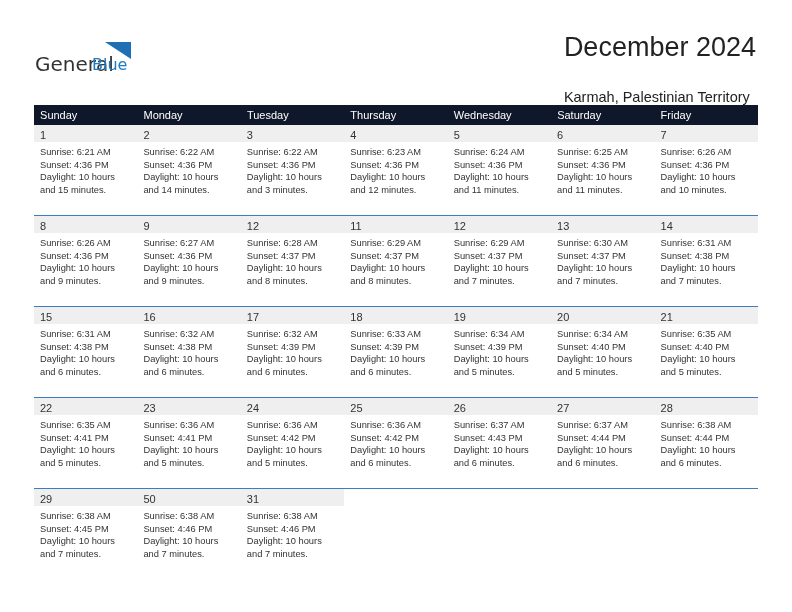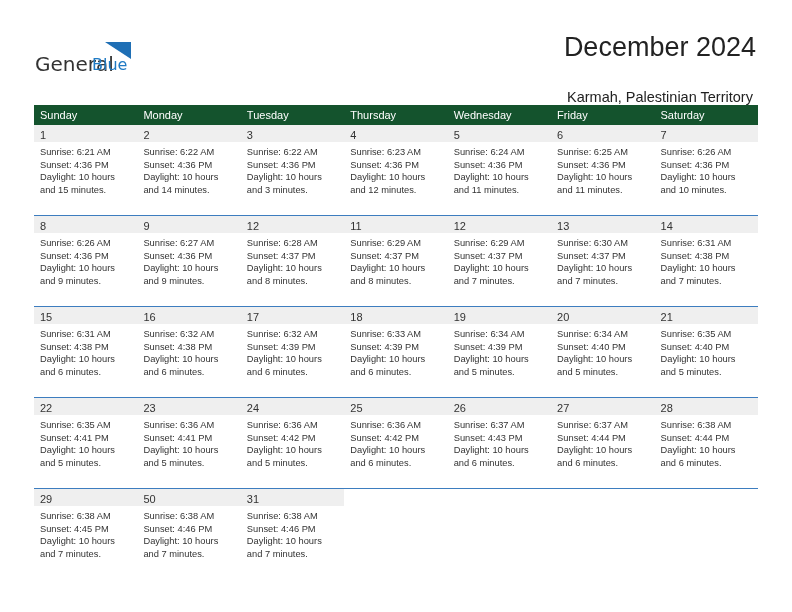--- a/index.html
+++ b/index.html
@@ -64,21 +64,21 @@
     font-size: 16px;
     color: #1f7ac4;
     font-family: "DejaVu Sans", sans-serif;
     font-weight: 400;
   }
 
   .title-block {
     position: absolute;
     right: 36px;
     top: 30px;
-    text-align: center;
+    text-align: left;
   }
   .cal-title {
     font-size: 27px;
     font-weight: 400;
     color: #222222;
     line-height: 34px;
     white-space: nowrap;
   }
   .cal-subtitle {
     font-size: 14.5px;
@@ -94,21 +94,22 @@
     position: absolute;
     left: 34px;
     top: 105px;
     width: 724px;
   }
 
   .weekday-row {
     display: flex;
     width: 724px;
     height: 20px;
-    background: #14532d;
+    background: #0f172a;
+    justify-content: flex-end;
   }
   .weekday-cell {
     width: 103.43px;
     height: 20px;
     box-sizing: border-box;
     padding-left: 6px;
     color: #ffffff;
     font-size: 11px;
     line-height: 20px;
     white-space: nowrap;
@@ -181,22 +182,22 @@
   </div>
 
   <div class="calendar">
 
     <div class="weekday-row">
       <div class="weekday-cell">Sunday</div>
       <div class="weekday-cell">Monday</div>
       <div class="weekday-cell">Tuesday</div>
       <div class="weekday-cell">Thursday</div>
       <div class="weekday-cell">Wednesday</div>
+      <div class="weekday-cell">Saturday</div>
       <div class="weekday-cell">Friday</div>
-      <div class="weekday-cell">Saturday</div>
     </div>
 
     <div class="week-row first">
       <div class="day-cell">
         <div class="day-number-band"><span class="day-number">1</span></div>
         <div class="day-info">
           <div>Sunrise: 6:21 AM</div>
           <div>Sunset: 4:36 PM</div>
           <div>Daylight: 10 hours</div>
           <div>and 15 minutes.</div>

